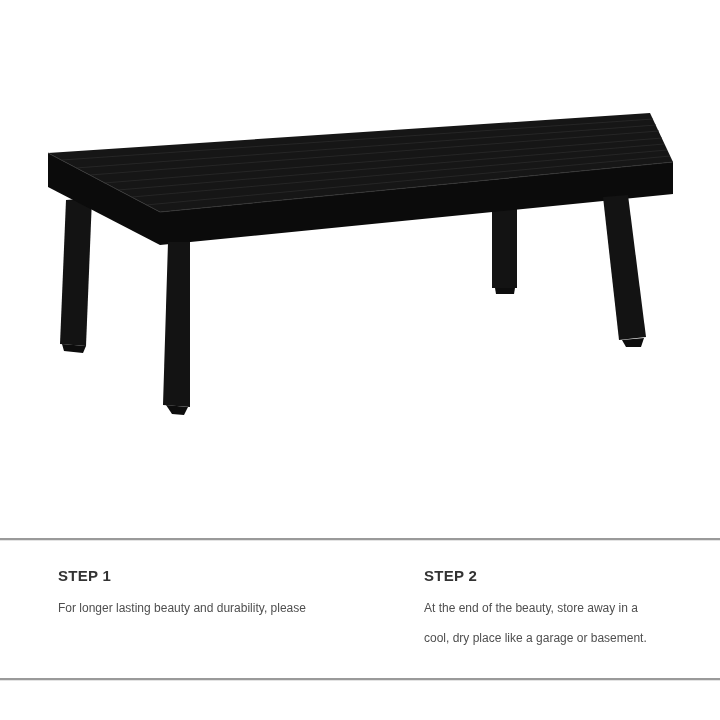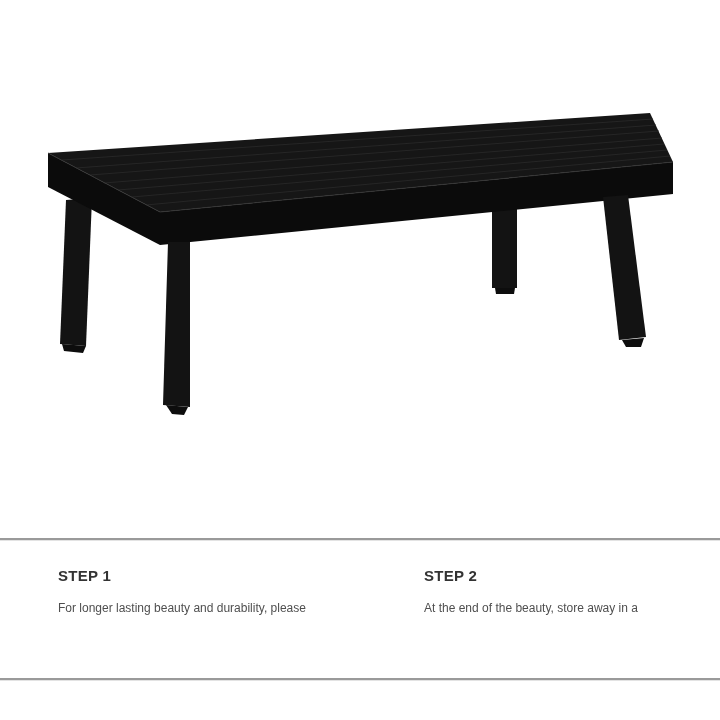--- a/index.html
+++ b/index.html
@@ -110,17 +110,18 @@
   <div class="divider divider-top"></div>
 
   <div class="step step-1">
     <h3 class="step-title">STEP 1</h3>
     <div class="step-line">For longer lasting beauty and durability, please</div>
   </div>
 
   <div class="step step-2">
     <h3 class="step-title">STEP 2</h3>
     <div class="step-line">At the end of the beauty, store away in a</div>
+    <div class="step-line">cool, dry place like a garage or basement.</div>
   </div>
 
   <div class="divider divider-bottom"></div>
 
 </div>
 
 </body></html>

